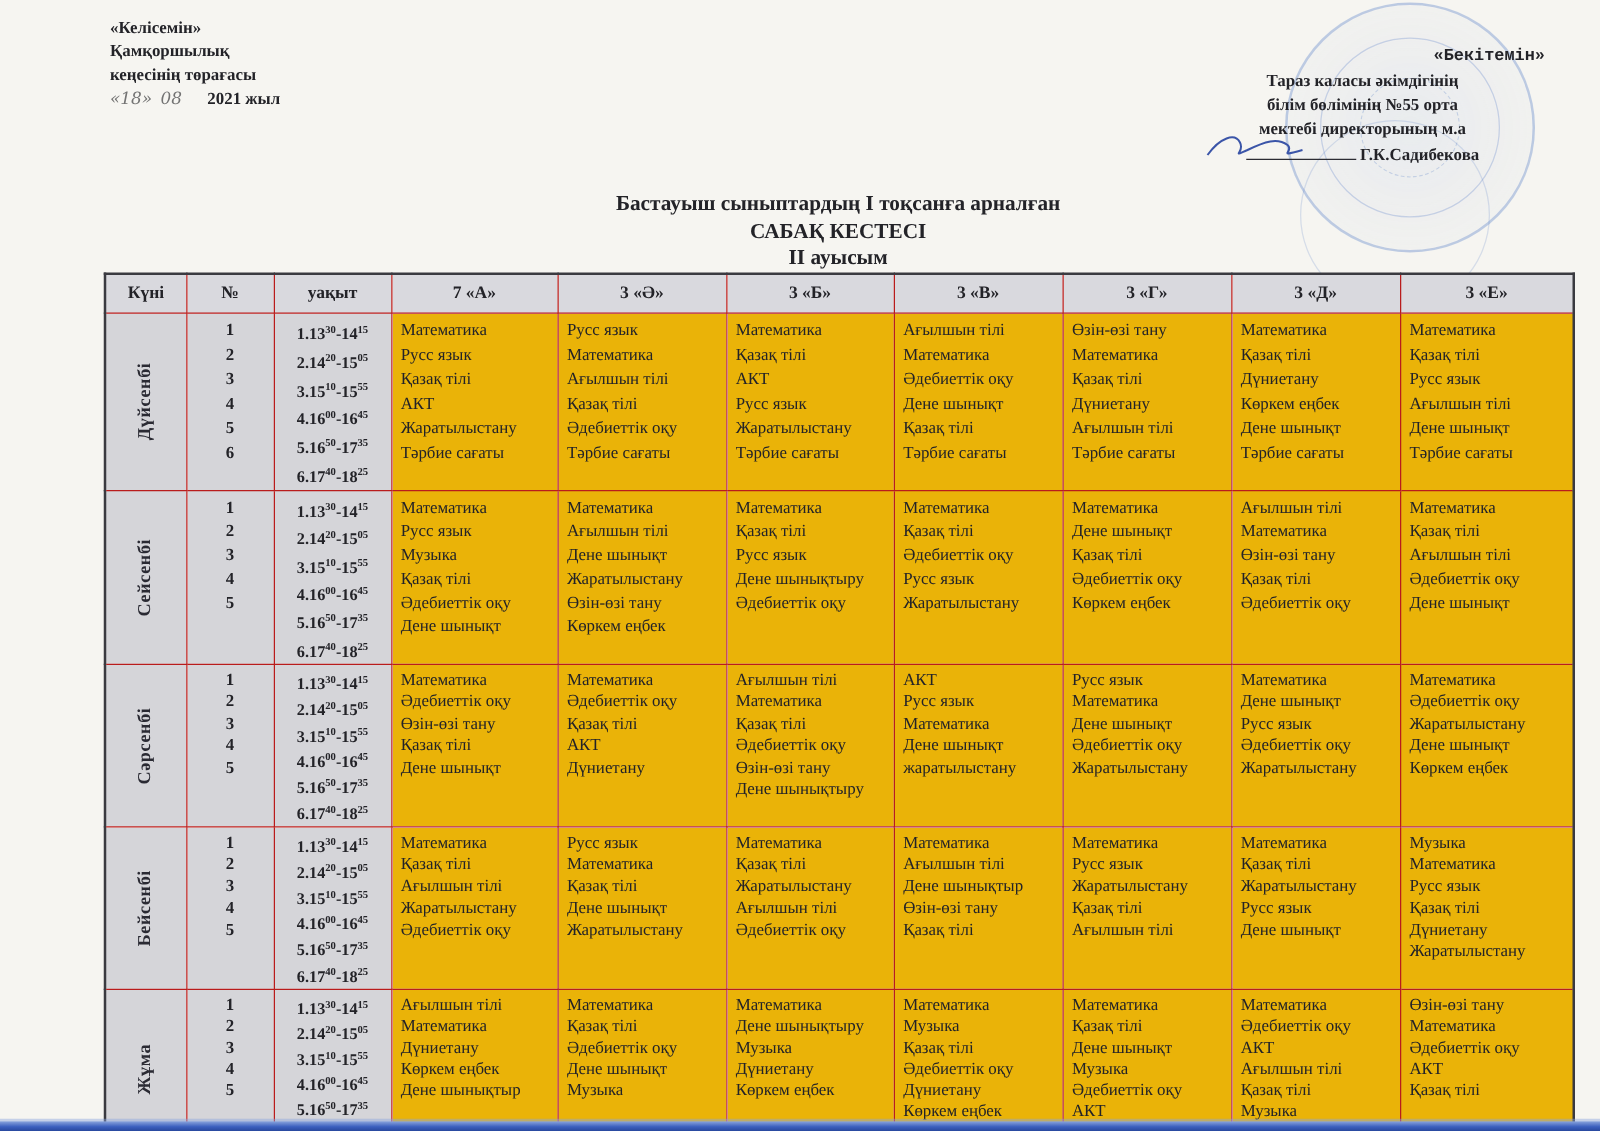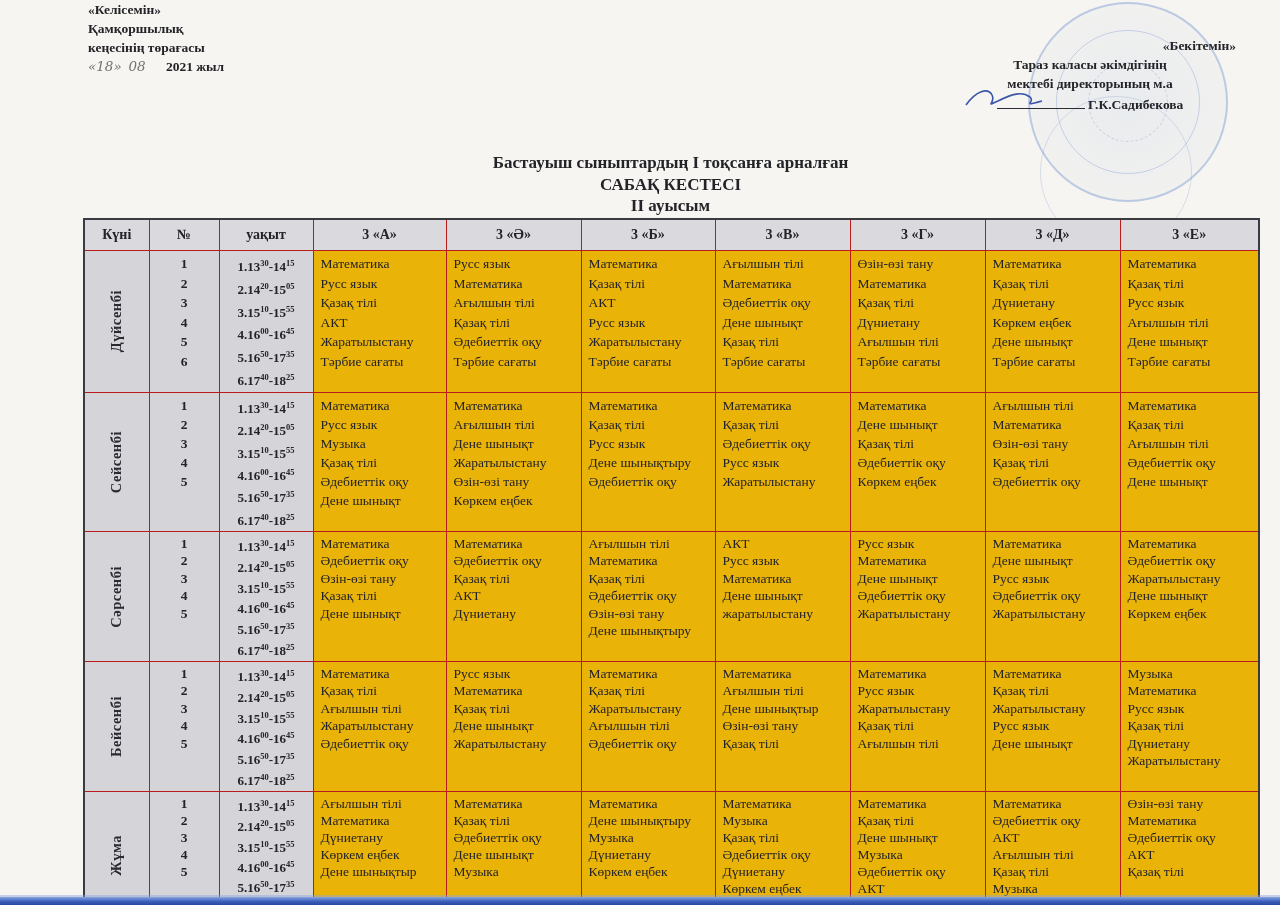--- a/index.html
+++ b/index.html
@@ -26,23 +26,23 @@
   .stamp::after{
     content:"";position:absolute;left:58px;top:58px;right:58px;bottom:58px;
     border:1px dashed rgba(96,134,202,.28);border-radius:50%;
   }
   .stamp2{
     position:absolute;left:1040px;top:96px;width:150px;height:150px;
     border:1.5px solid rgba(96,134,202,.22);border-radius:50%;
   }
   
   .approval{position:absolute;font-weight:bold;font-size:13.5px;line-height:19px;}
-  .approval-left{left:88px;top:0;width:330px;text-align:left;}
+  .approval-left{left:88px;top:12px;width:330px;text-align:left;}
   .approval-right{left:940px;top:36px;width:300px;text-align:center;}
-  .approval-right .first{text-align:right;padding-right:4px;}
+  .approval-right .first{text-align:right;padding-right:4px;font-family:Liberation Mono, monospace;}
   .sig-row{position:relative;height:22px;margin-top:2px;}
   .sig-row .uline{display:inline-block;width:88px;border-bottom:1.2px solid #2c2c33;vertical-align:baseline;}
   .sig-svg{position:absolute;left:-6px;top:-14px;}
   .approval-right .sig-svg{left:18px;}
   .hw{color:#737373;font-style:italic;font-family:"DejaVu Serif",serif;font-weight:normal;}
   .date-row{white-space:pre;}
   
   .title-block{position:absolute;left:83px;top:152px;width:1175px;text-align:center;
     font-weight:bold;font-size:17px;line-height:21.5px;}
   
@@ -89,20 +89,21 @@
   <div class="approval approval-left">
     <div>«Келісемін»</div>
     <div>Қамқоршылық</div>
     <div>кеңесінің төрағасы</div>
     <div class="date-row"><span class="hw">«18»</span>  <span class="hw">08</span>      <span>2021 жыл</span></div>
   </div>
 
   <div class="approval approval-right">
     <div class="first">«Бекітемін»</div>
     <div>Тараз каласы әкімдігінің</div>
+    <div>білім бөлімінің №55 орта</div>
     <div>мектебі директорының м.а</div>
     <div class="sig-row">
       <svg class="sig-svg" width="100" height="34" viewBox="0 0 100 34">
         <path d="M8 24 C18 10, 30 6, 34 14 C38 22, 26 26, 40 20 C54 13, 64 10, 72 16 C78 21, 62 26, 84 20" fill="none" stroke="#3b55a8" stroke-width="1.6"></path>
       </svg>
       <span class="uline"></span>
       <span>Г.К.Садибекова</span>
     </div>
   </div>
 
@@ -123,21 +124,21 @@
       <col style="width:135px">
         <col style="width:135px">
         <col style="width:135px">
         <col style="width:139px">
     </colgroup>
     <thead>
         <tr id="hdr-row">
           <th>Күні</th>
           <th>№</th>
           <th>уақыт</th>
-          <th>3 «А»</th>
+          <th>7 «А»</th>
           <th>3 «Ә»</th>
           <th>3 «Б»</th>
           <th>3 «В»</th>
           <th>3 «Г»</th>
           <th>3 «Д»</th>
           <th>3 «Е»</th>
         </tr>
       </thead>
     <tbody id="sched-body">
         <tr class="day-row d0">

